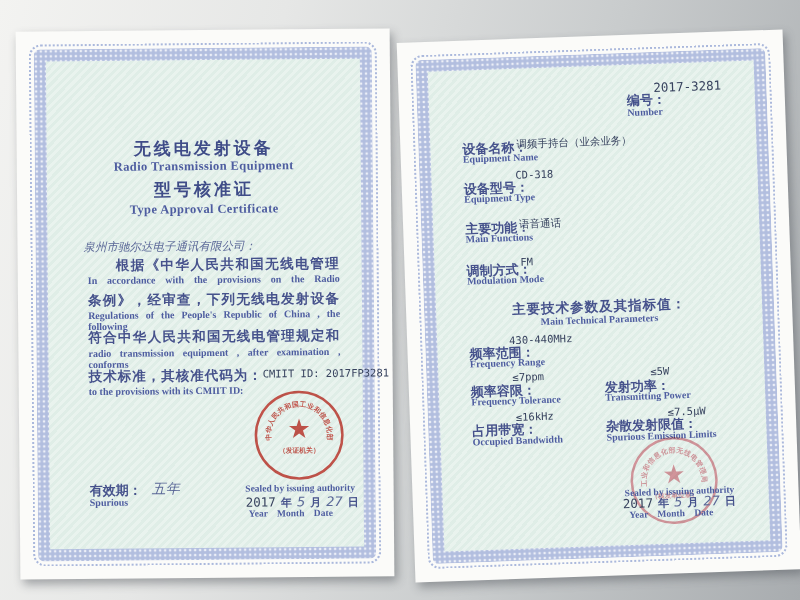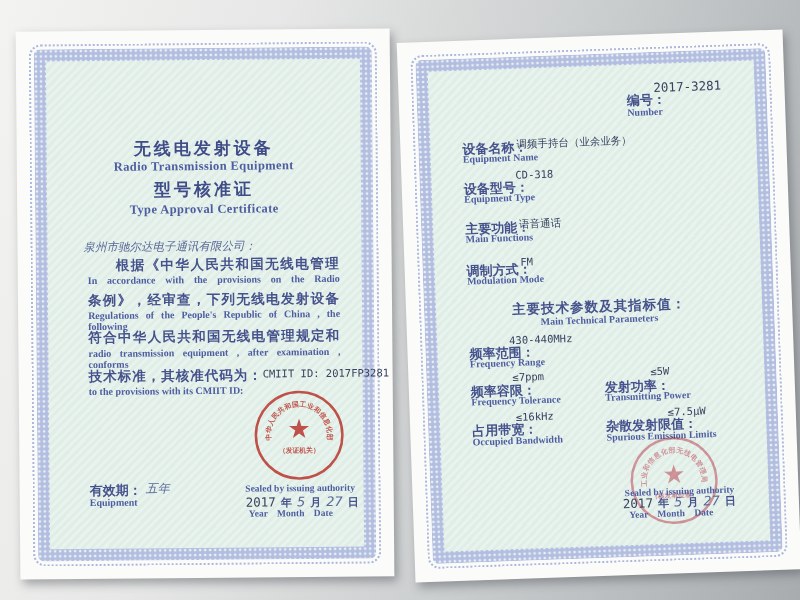--- a/index.html
+++ b/index.html
@@ -58,22 +58,22 @@
 
     <div class="abs cn bl bl-cn" style="left:70px;top:300px;">符合中华人民共和国无线电管理规定和</div>
     <div class="abs en bl" style="left:70px;top:318px;">radio transmission equipment , after examination , conforms</div>
 
     <div class="abs" style="left:70px;top:336px;">
       <span class="cn bl-cn">技术标准，其核准代码为：</span><span class="val" style="position:relative;top:-2px;">CMIIT ID: 2017FP3281</span>
     </div>
     <div class="abs en" style="left:70px;top:355px;">to the provisions with its CMIIT ID:</div>
 
     <div class="abs cn" style="left:70px;top:451px;">有效期：</div>
-    <div class="abs hand" style="left:126px;top:450px;font-size:12px;">五年</div>
-    <div class="abs en" style="left:70px;top:466px;">Equipment</div>
+    <div class="abs hand" style="left:132px;top:450px;font-size:14px;">五年</div>
+    <div class="abs en" style="left:70px;top:466px;">Spurious</div>
 
     <svg class="seal seal-red" style="left:234px;top:360px;" width="92" height="92" viewBox="0 0 100 100">
       <defs>
           <path id="arcL" d="M 19.5,55.4 A 31,31 0 1 1 80.5,55.4" fill="none"></path>
         </defs>
       <circle cx="50" cy="50" r="47" fill="none" stroke="currentColor" stroke-width="2.8"></circle>
       <text font-size="7.4" font-weight="bold" fill="currentColor" letter-spacing="0.4">
         <textPath href="#arcL">中华人民共和国工业和信息化部</textPath>
       </text>
       <path fill="currentColor" d="M50,32 L52.6,40 L61,40 L54.2,45 L56.8,53 L50,48.2 L43.2,53 L45.8,45 L39,40 L47.4,40 Z"></path>

